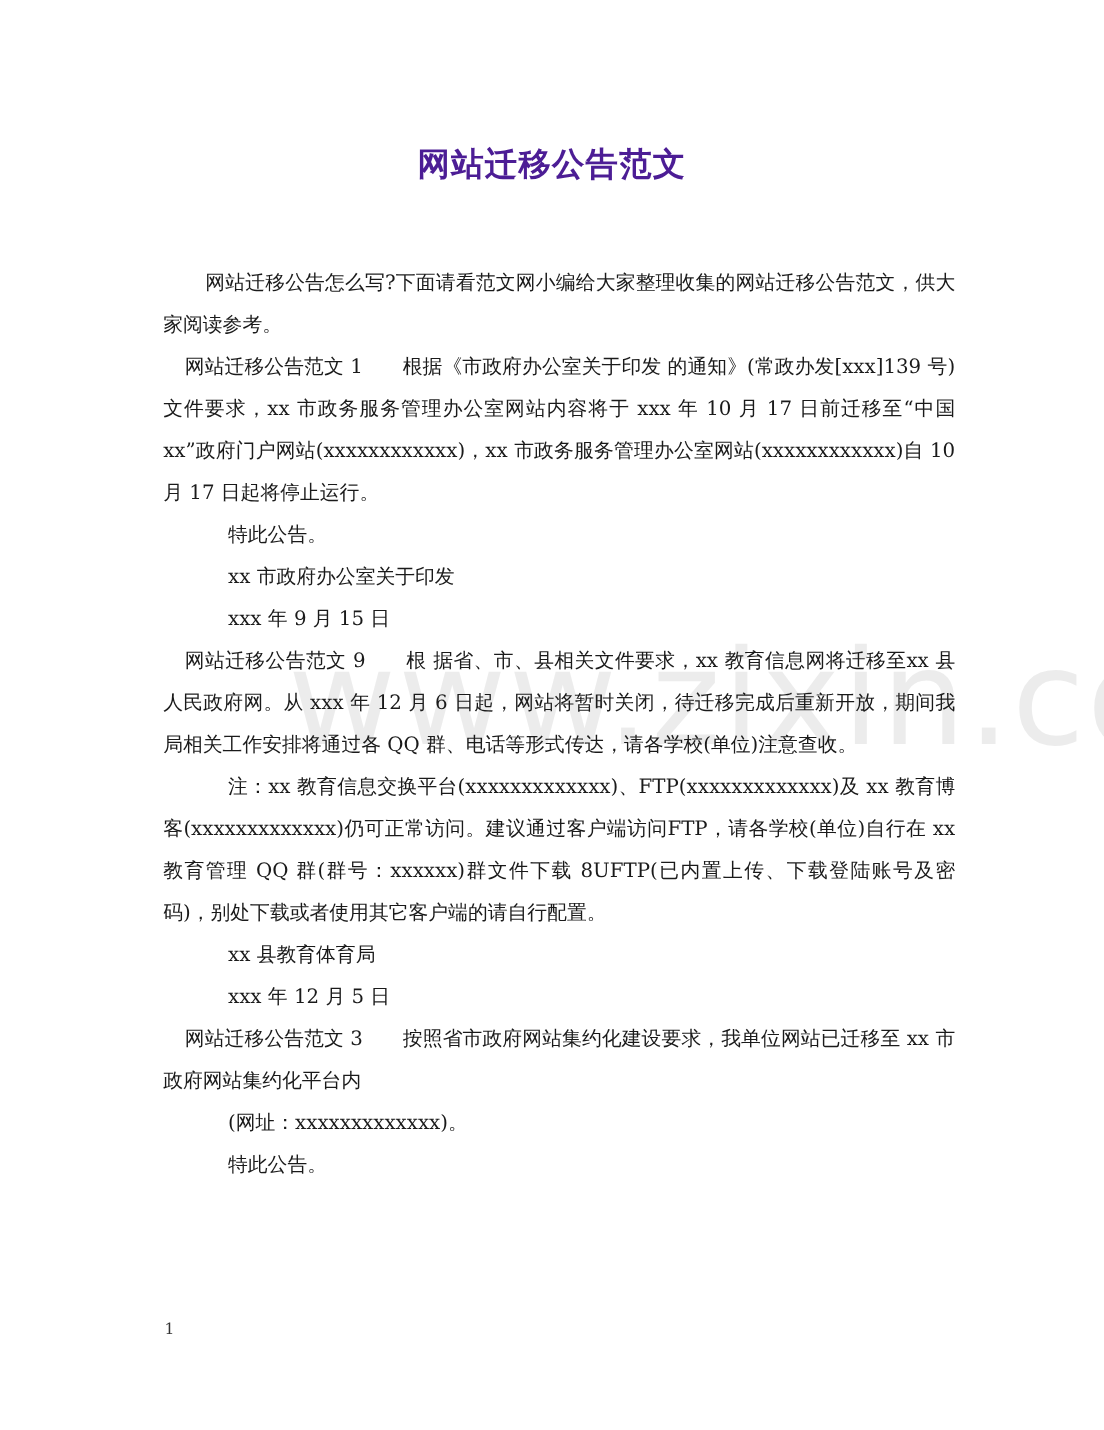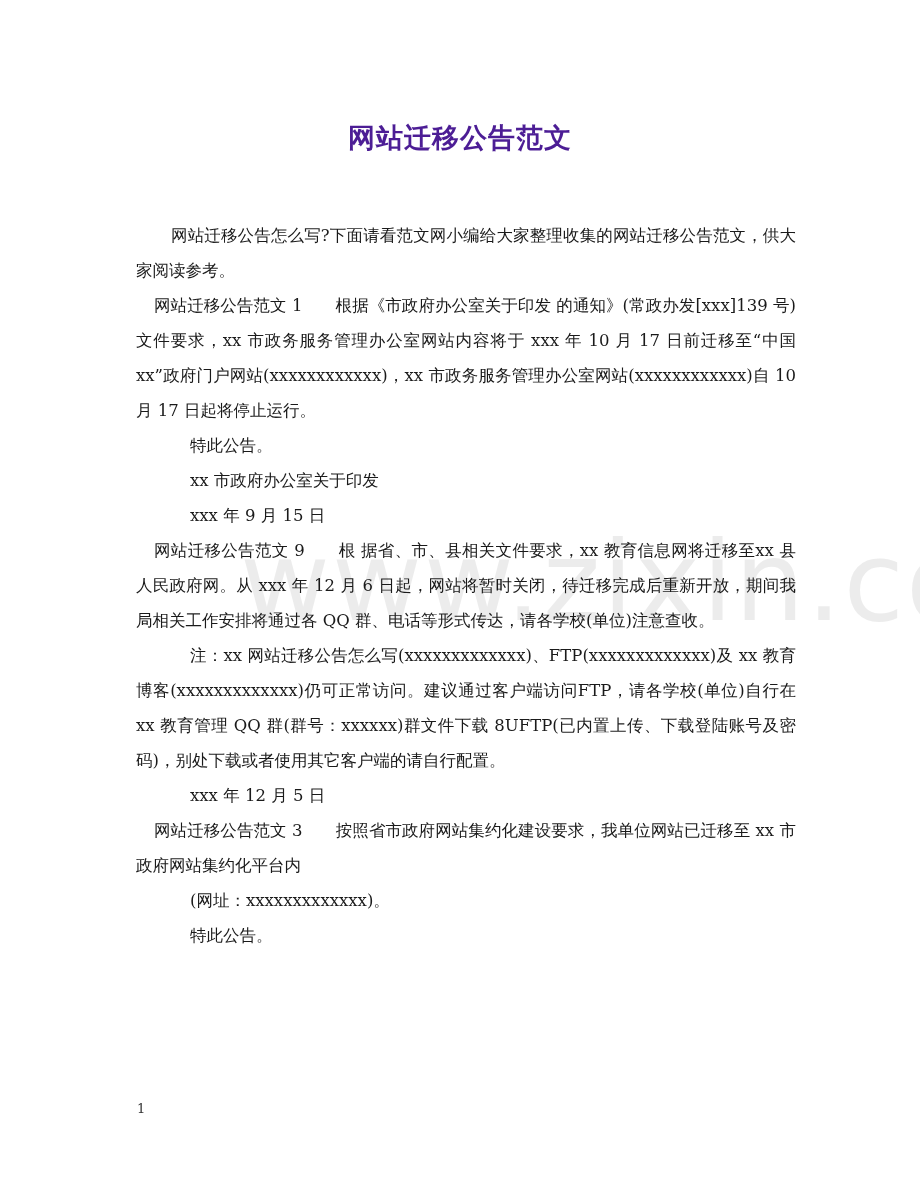--- a/index.html
+++ b/index.html
@@ -82,21 +82,22 @@
 
   <div class="body">
     <p class="p ind2">网站迁移公告怎么写?下面请看范文网小编给大家整理收集的网站迁移公告范文，供大家阅读参考。</p>
 
     <p class="p ind1">网站迁移公告范文 1　　根据《市政府办公室关于印发 的通知》(常政办发[xxx]139 号)文件要求，xx 市政务服务管理办公室网站内容将于 xxx 年 10 月 17 日前迁移至“中国 xx”政府门户网站(xxxxxxxxxxxx)，xx 市政务服务管理办公室网站(xxxxxxxxxxxx)自 10 月 17 日起将停止运行。</p>
     <p class="p sig">特此公告。</p>
     <p class="p sig">xx 市政府办公室关于印发</p>
     <p class="p sig">xxx 年 9 月 15 日</p>
 
     <p class="p ind1">网站迁移公告范文 9　　根 据省、市、县相关文件要求，xx 教育信息网将迁移至xx 县人民政府网。从 xxx 年 12 月 6 日起，网站将暂时关闭，待迁移完成后重新开放，期间我局相关工作安排将通过各 QQ 群、电话等形式传达，请各学校(单位)注意查收。</p>
-    <p class="p" style="text-indent:54px;">注：xx 网站迁移公告怎么写(xxxxxxxxxxxxx)、FTP(xxxxxxxxxxxxx)及 xx 教育博客(xxxxxxxxxxxxx)仍可正常访问。建议通过客户端访问FTP，请各学校(单位)自行在 xx 教育管理 QQ 群(群号：xxxxxx)群文件下载 8UFTP(已内置上传、下载登陆账号及密码)，别处下载或者使用其它客户端的请自行配置。</p>
+    <p class="p" style="text-indent:54px;">注：xx 教育信息交换平台(xxxxxxxxxxxxx)、FTP(xxxxxxxxxxxxx)及 xx 教育博客(xxxxxxxxxxxxx)仍可正常访问。建议通过客户端访问FTP，请各学校(单位)自行在 xx 教育管理 QQ 群(群号：xxxxxx)群文件下载 8UFTP(已内置上传、下载登陆账号及密码)，别处下载或者使用其它客户端的请自行配置。</p>
+    <p class="p sig">xx 县教育体育局</p>
     <p class="p sig">xxx 年 12 月 5 日</p>
 
     <p class="p ind1">网站迁移公告范文 3　　按照省市政府网站集约化建设要求，我单位网站已迁移至 xx 市政府网站集约化平台内</p>
     <p class="p sig">(网址：xxxxxxxxxxxxx)。</p>
     <p class="p sig">特此公告。</p>
   </div>
 
   <div class="page-number">1</div>
 </div>
 

